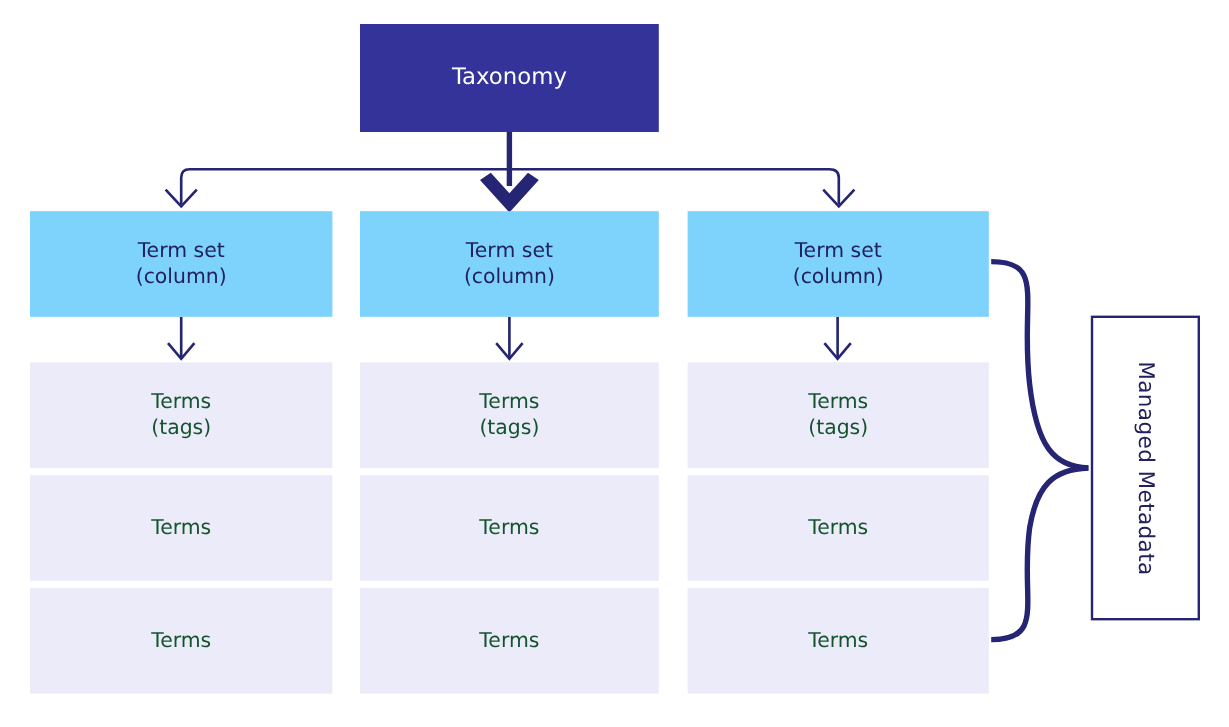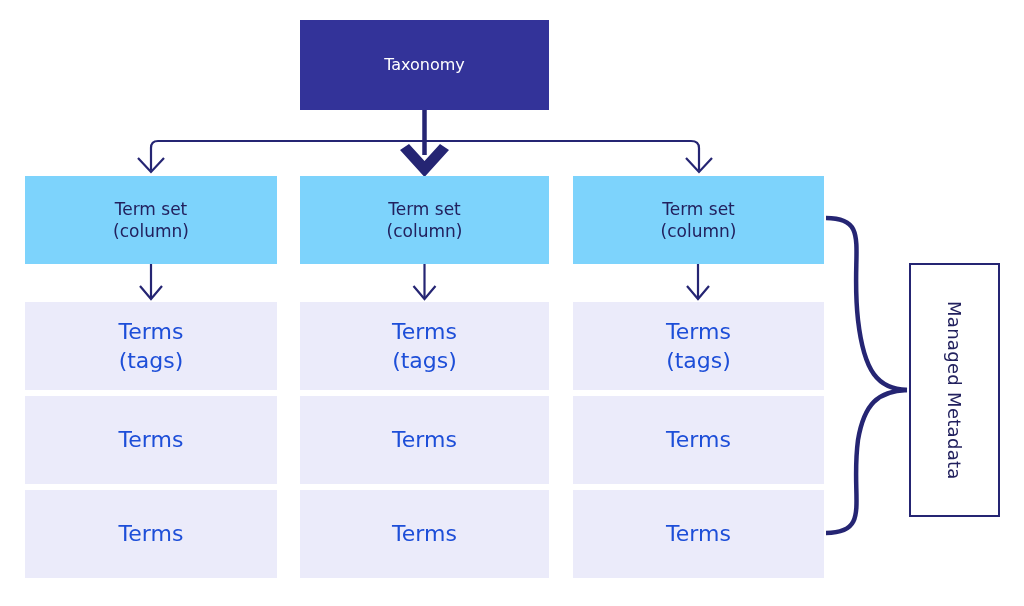--- a/index.html
+++ b/index.html
@@ -30,39 +30,39 @@
   }
 
   
   #taxonomy-box {
     left: 300px;
     top: 20px;
     width: 249px;
     height: 90px;
     background: #333399;
     color: #ffffff;
-    font-size: 16px;
+    font-size: 19px;
   }
 
   
   .termset-box {
     background: #7dd3fc;
     color: #22215e;
     font-size: 17px;
     height: 88px;
   }
   #termset-box-1 { left: 25px;  top: 176px; width: 252px; }
   #termset-box-2 { left: 300px; top: 176px; width: 249px; }
   #termset-box-3 { left: 573px; top: 176px; width: 251px; }
 
   
   .terms-box {
     background: #ebebfa;
-    color: #1d4ed8;
-    font-size: 22px;
+    color: #14532d;
+    font-size: 17px;
     height: 88px;
   }
   .col-1 { left: 25px;  width: 252px; }
   .col-2 { left: 300px; width: 249px; }
   .col-3 { left: 573px; width: 251px; }
   .row-1 { top: 302px; }
   .row-2 { top: 396px; }
   .row-3 { top: 490px; }
 
   

